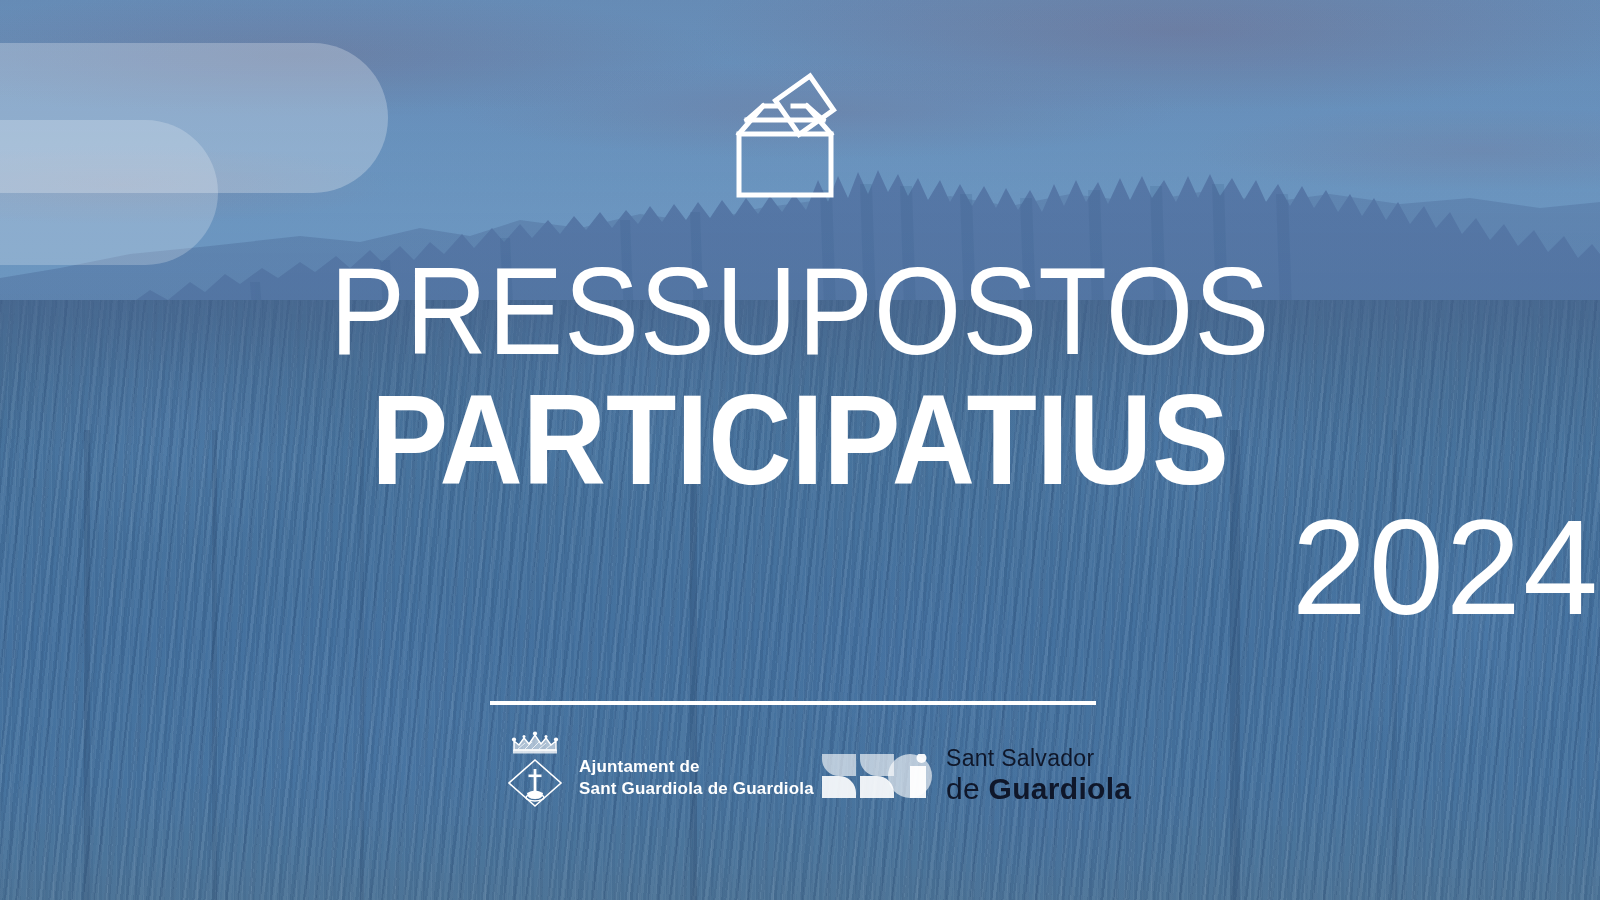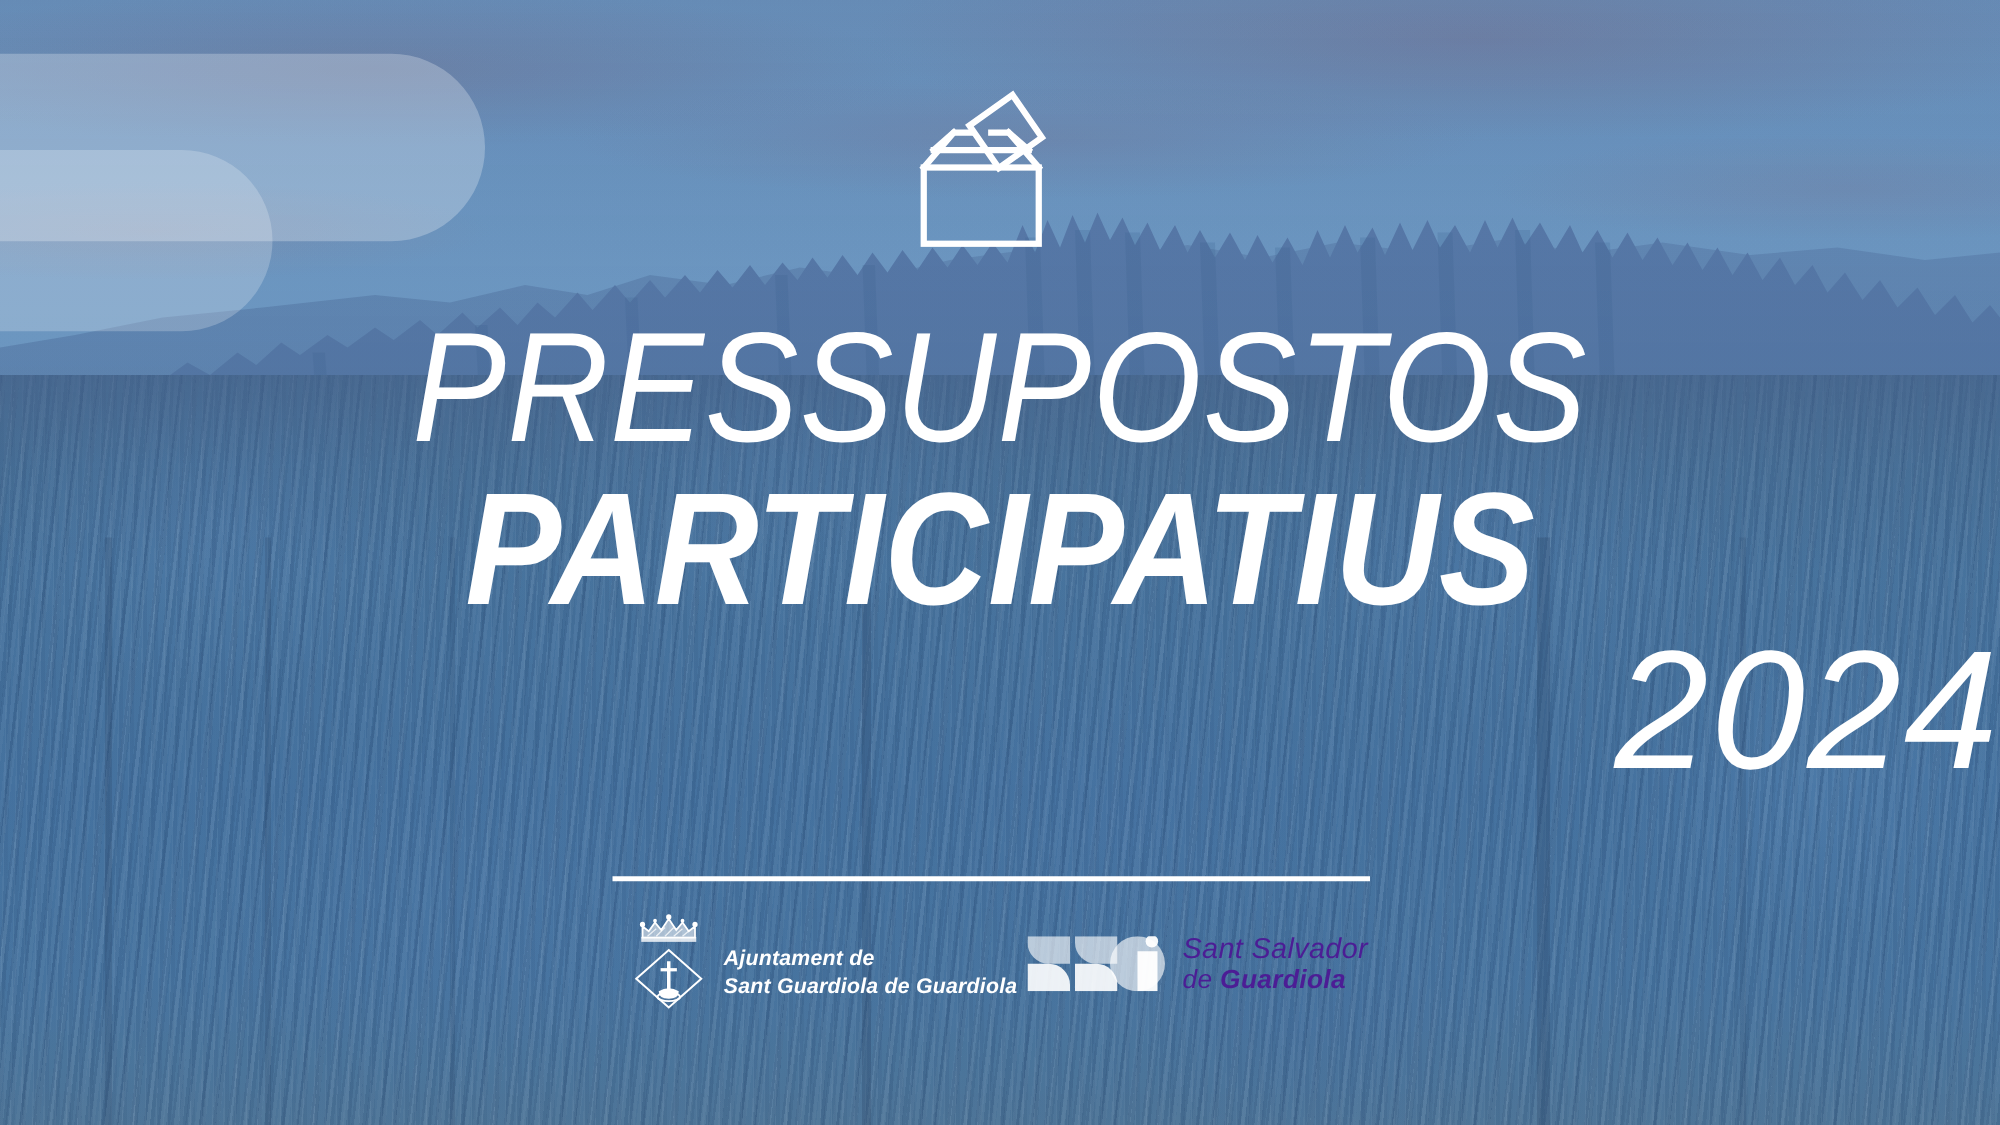--- a/index.html
+++ b/index.html
@@ -11,21 +11,20 @@
   body {
     font-family: "Liberation Sans", sans-serif;
   }
 
   .poster {
     position: relative;
     width: 1600px;
     height: 900px;
     overflow: hidden;
     background: #6f9cc4;
-    font-style: italic;
   }
 
   
   .bg { position: absolute; inset: 0; overflow: hidden; }
 
   .bg-sky {
     position: absolute;
     left: 0; top: 0; width: 1600px; height: 320px;
     background:
       radial-gradient(ellipse 700px 120px at 1180px 30px, rgba(118,116,148,.55), rgba(118,116,148,0) 70%),
@@ -188,26 +187,26 @@
   .logo-ssg {
     position: absolute;
     left: 822px; top: 20px;
     display: flex;
     align-items: center;
     gap: 14px;
   }
   .ssg-mark { width: 110px; height: 44px; flex:0 0 auto; }
   .ssg-mark svg { display:block; width:100%; height:100%; }
   .ssg-text {
-    color: #4c1d95;
+    color: #0f172a;
     line-height: 1.12;
     white-space: nowrap;
   }
   .ssg-text .l1 { font-size: 23px; font-weight: 300; letter-spacing: .3px; display:block; }
-  .ssg-text .l2 { font-size: 21px; display:block; letter-spacing: .3px; }
+  .ssg-text .l2 { font-size: 30px; display:block; letter-spacing: .3px; }
   .ssg-text .l2 .light { font-weight: 300; }
   .ssg-text .l2 .bold  { font-weight: 700; }
 </style>
 </head>
 <body>
 
 <div class="poster">
 
   <div class="bg">
 

